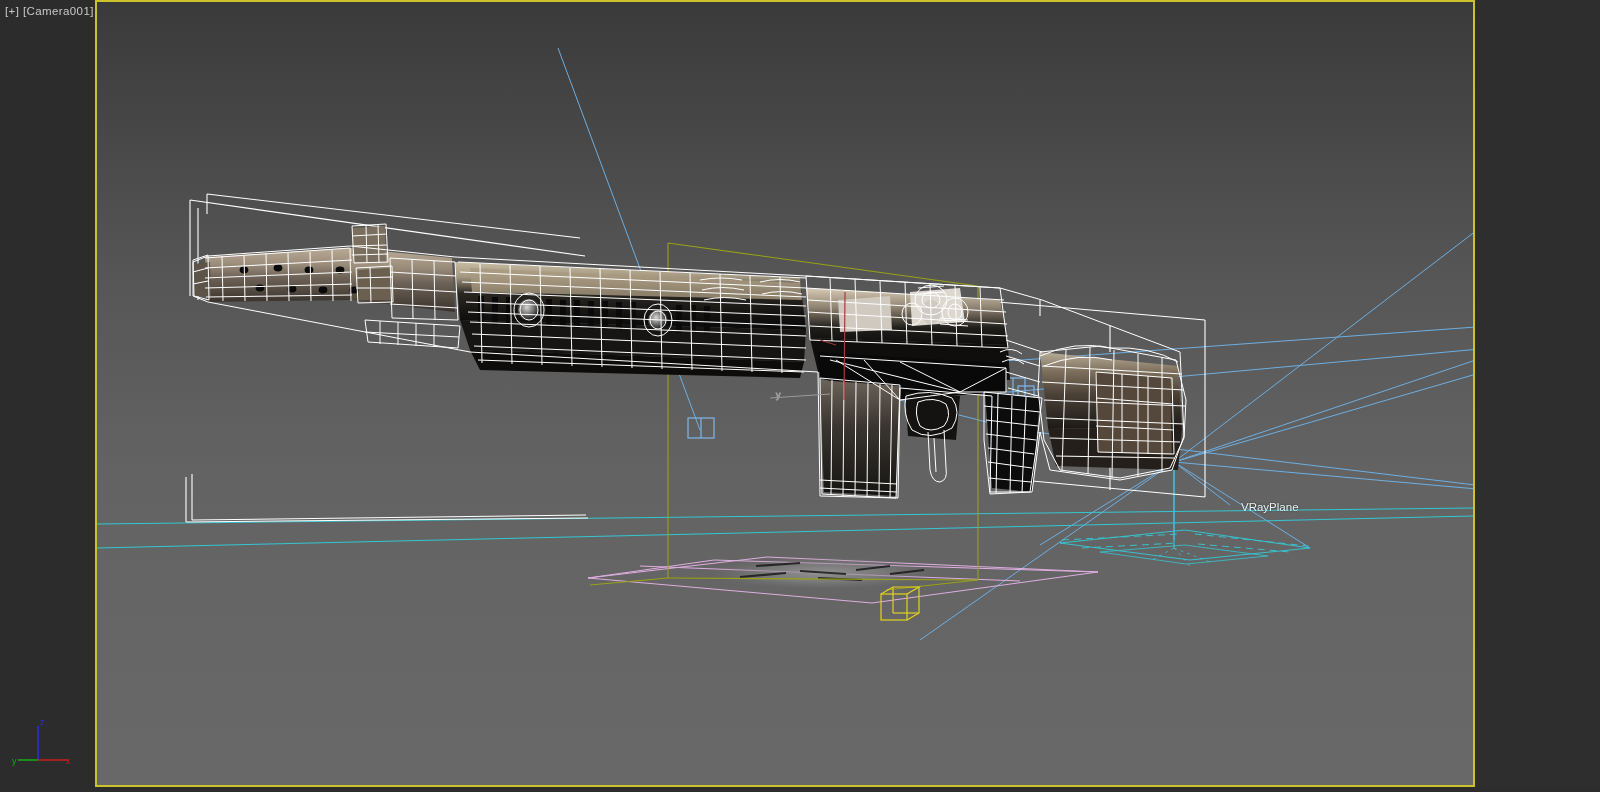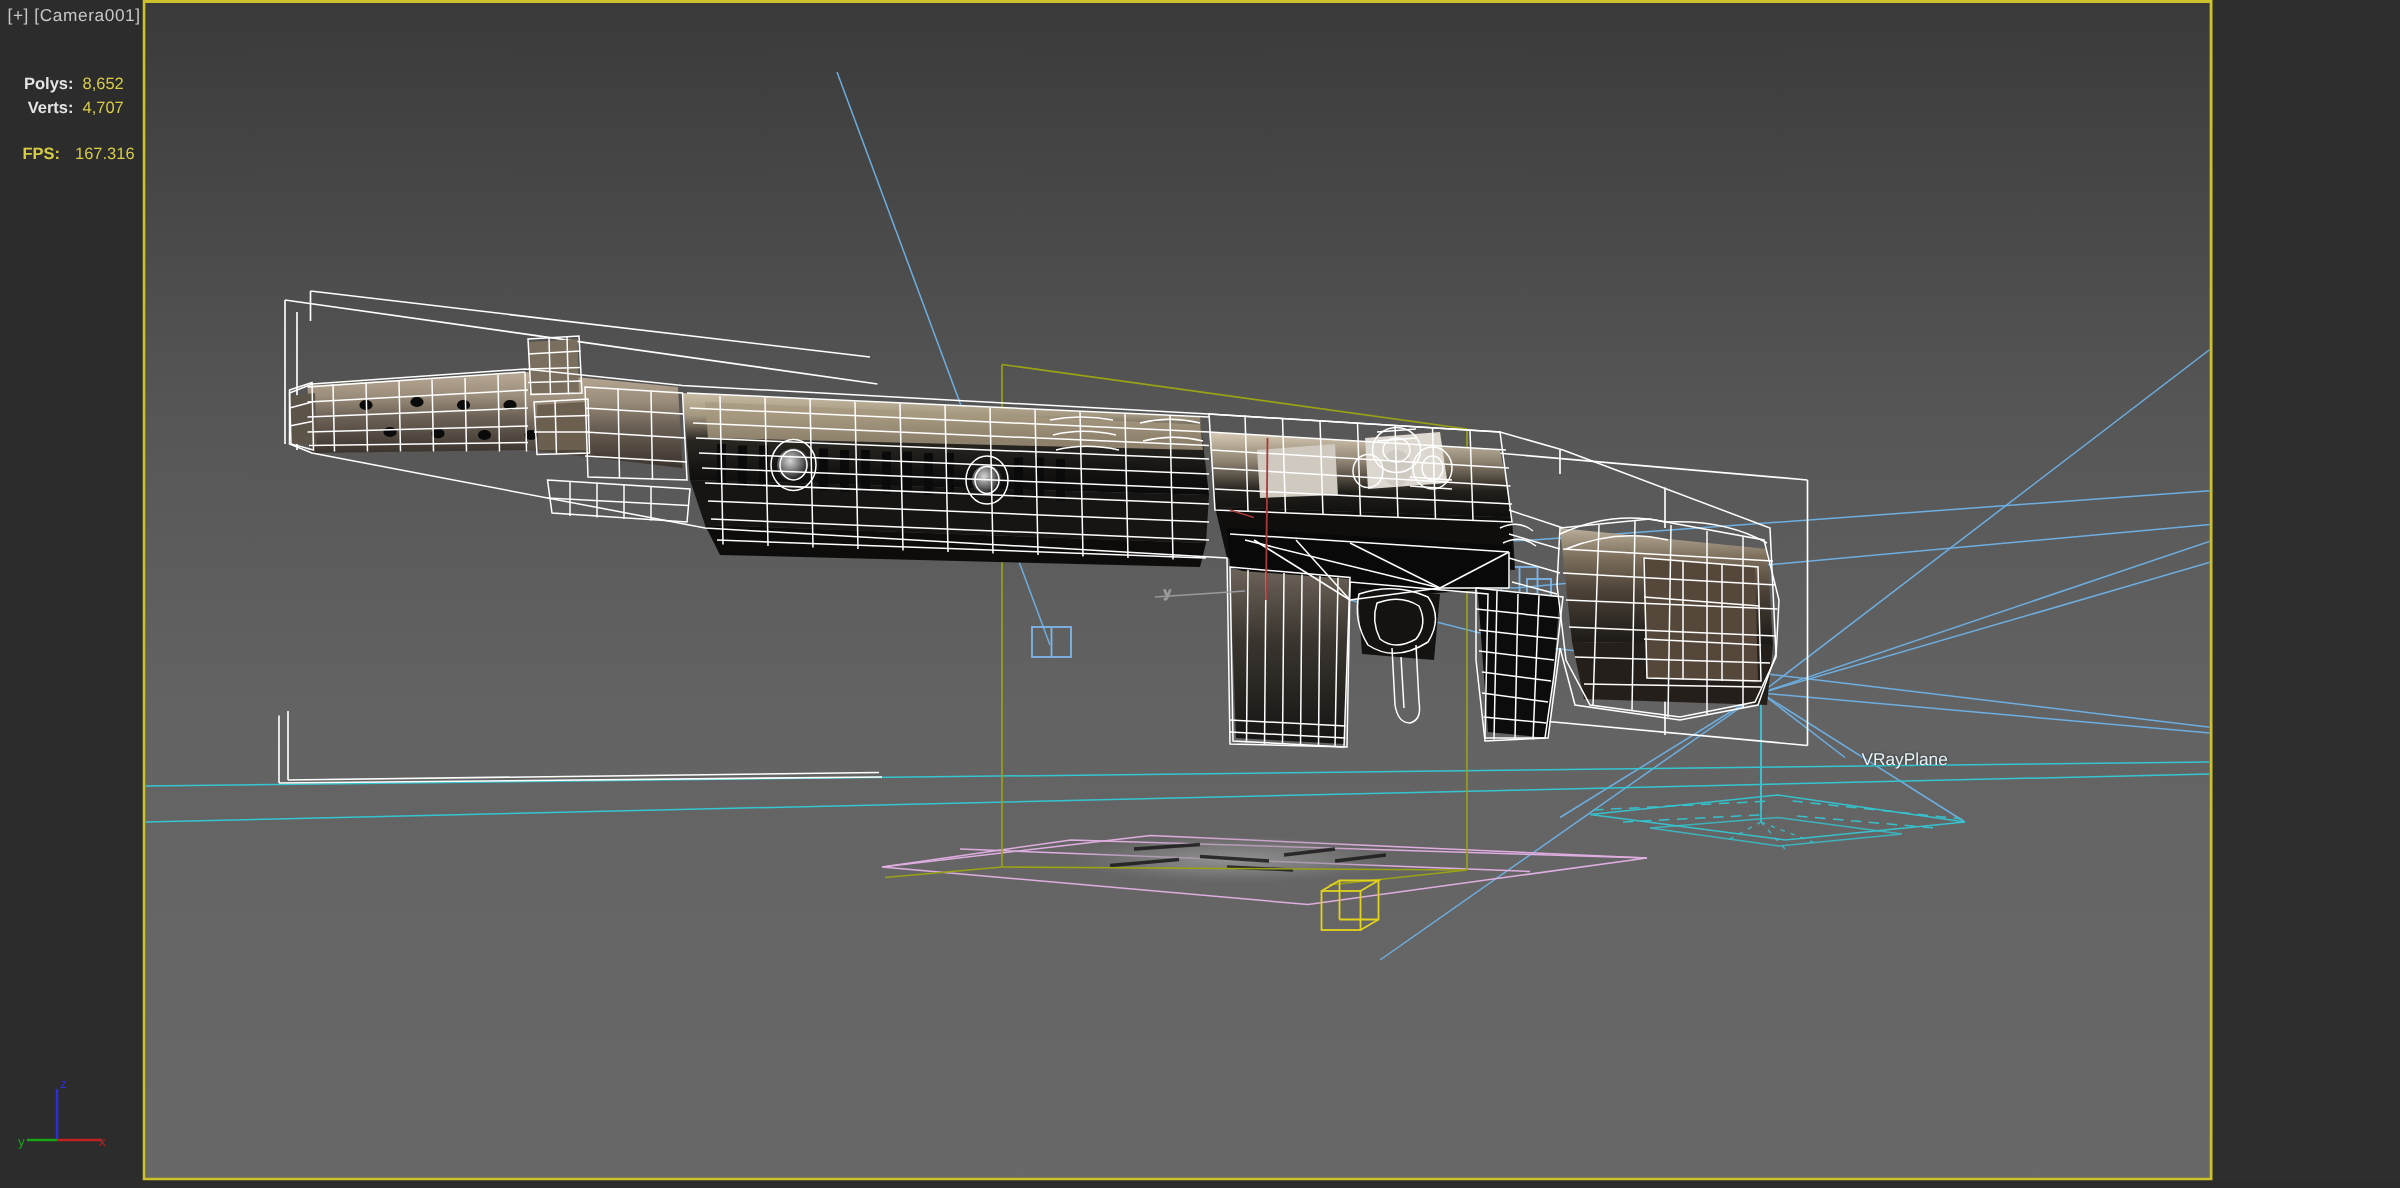--- a/index.html
+++ b/index.html
@@ -561,34 +561,20 @@
     <div id="vrayplane-label">VRayPlane</div>
   </div>
 
   <div id="right-gutter"></div>
   <div id="bottom-gutter"></div>
 
   <div id="left-gutter"></div>
 
   <div id="viewport-label">[+] [Camera001]</div>
 
-  <div id="stats">
-    <div class="stat-row polys">
-      <span class="stat-label">Polys:</span>
-      <span class="stat-value">8,652</span>
-    </div>
-    <div class="stat-row verts">
-      <span class="stat-label">Verts:</span>
-      <span class="stat-value">4,707</span>
-    </div>
-    <div class="stat-row fps">
-      <span class="stat-label">FPS:</span>
-      <span class="stat-value">167.316</span>
-    </div>
-  </div>
 
   <svg id="axis-tripod" viewBox="0 0 72 62">
     <line x1="30" y1="48" x2="30" y2="14" stroke="#2c2ce0" stroke-width="1.6"></line>
     <line x1="30" y1="48" x2="60" y2="48" stroke="#c02020" stroke-width="1.6"></line>
     <line x1="30" y1="48" x2="10" y2="48" stroke="#16a616" stroke-width="1.6"></line>
     <text x="32" y="13" font-family="Liberation Sans, sans-serif" font-size="9" fill="#2c2ce0">z</text>
     <text x="58" y="52" font-family="Liberation Sans, sans-serif" font-size="9" fill="#c02020">x</text>
     <text x="4" y="52" font-family="Liberation Sans, sans-serif" font-size="9" fill="#16a616">y</text>
   </svg>
 

